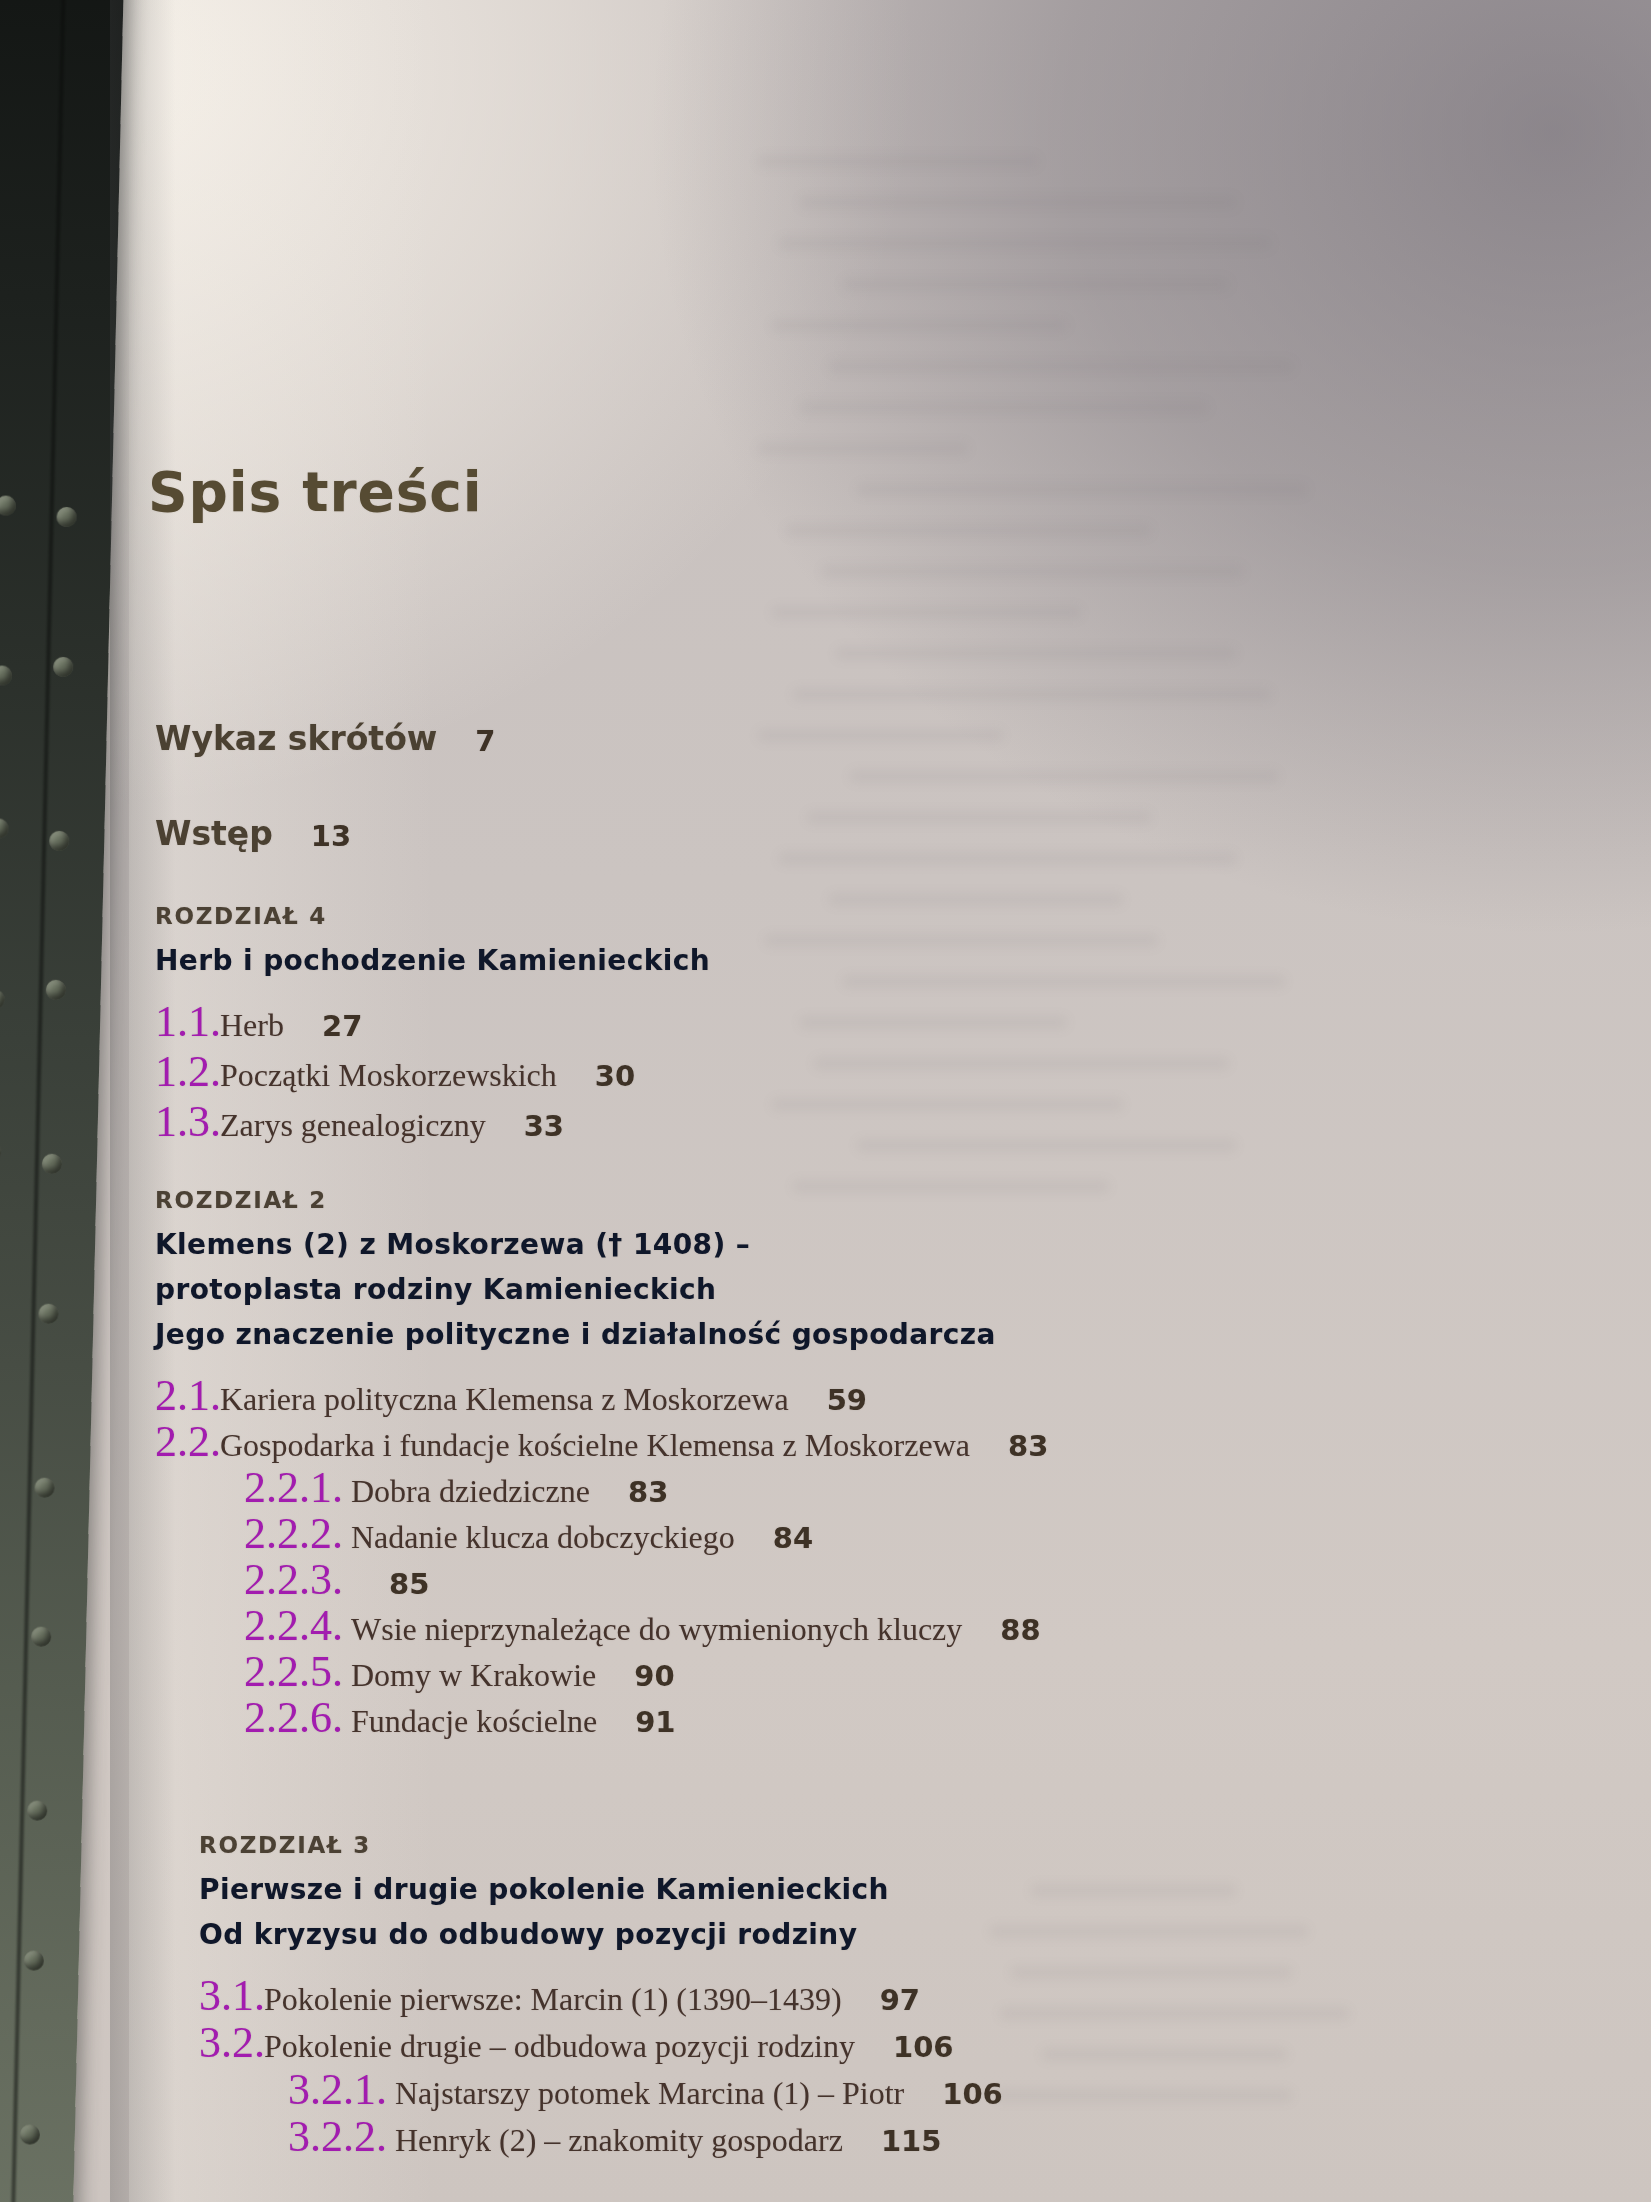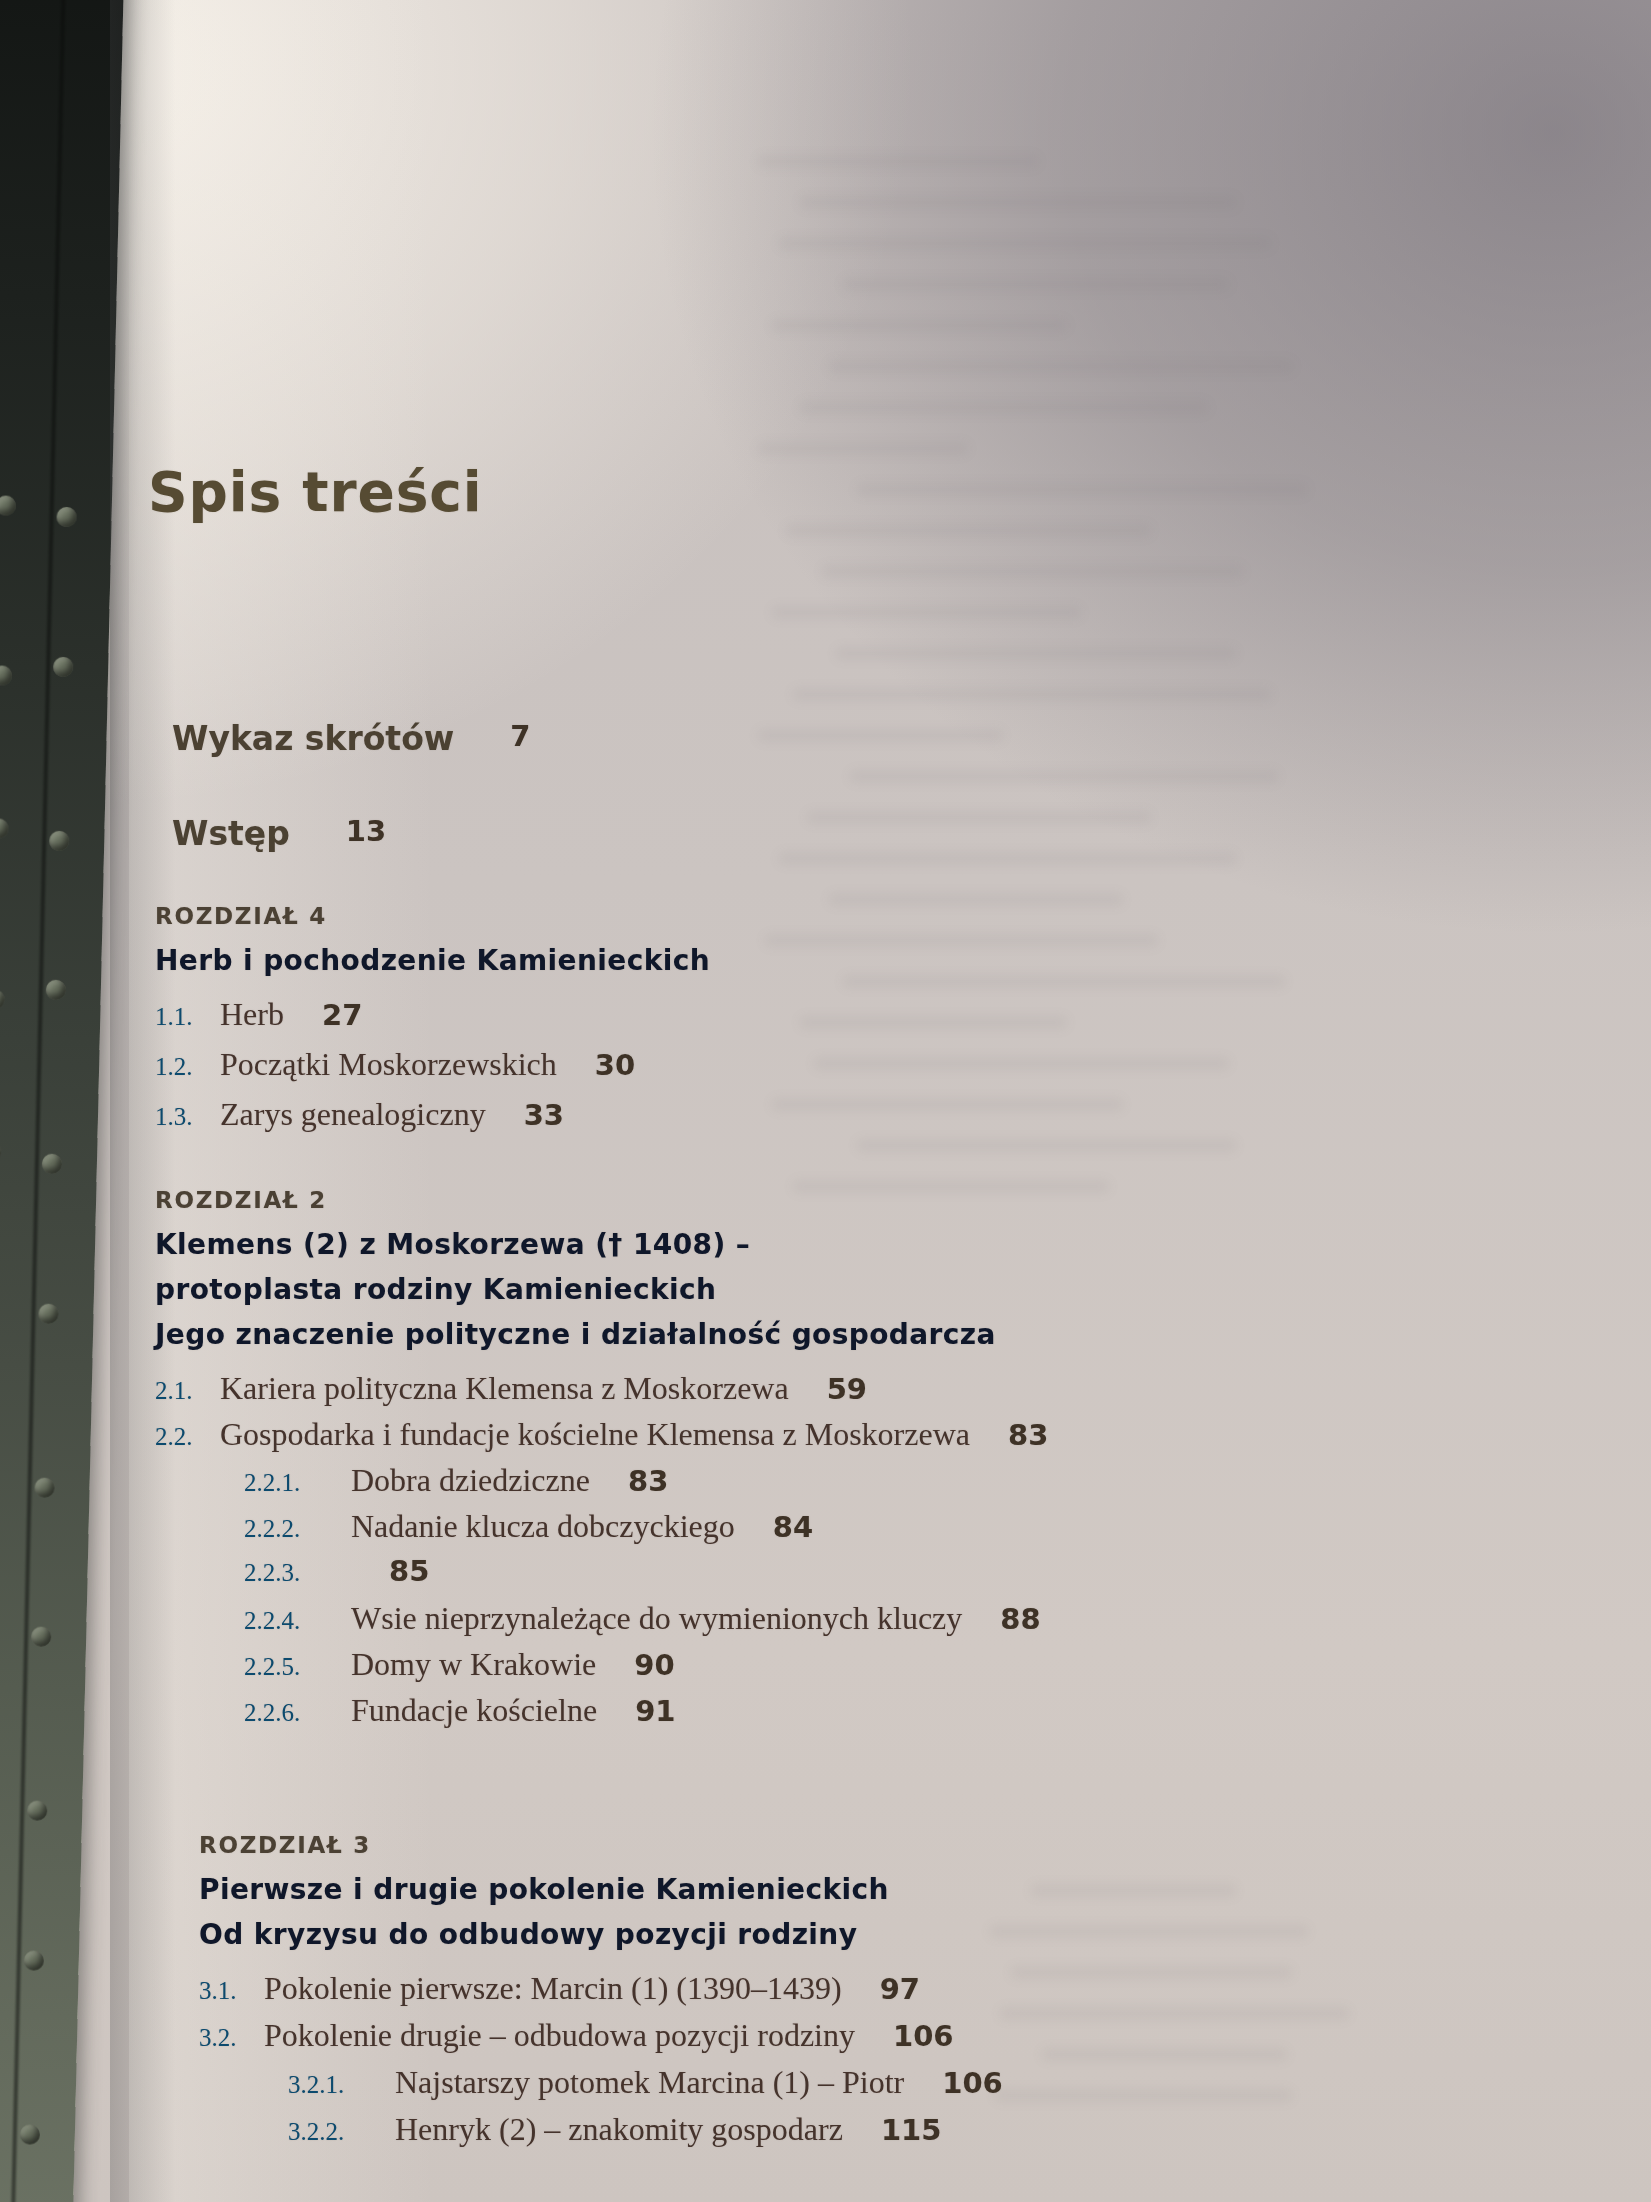--- a/index.html
+++ b/index.html
@@ -45,29 +45,29 @@
   
   .ghost{position:absolute;filter:blur(5.2px);opacity:0.5;}
   .ghost-line{background:rgba(104,98,108,0.16);height:13px;border-radius:6px;}
   
   .toc{position:absolute;inset:0;text-shadow:0 0 1.7px rgba(78,64,52,0.16);border-radius:25px;}
   .display{font-family:"DejaVu Sans", sans-serif;font-weight:700;color:#4e4434;}
   .page-title{
     position:absolute;left:148px;top:423px;font-size:55px;letter-spacing:0.9px;
     color:#564b33;
   }
-  .front-row{position:absolute;left:172px;display:flex;align-items:flex-start;gap:18px;}
+  .front-row{position:absolute;left:155px;display:flex;align-items:flex-end;}
   .front-label{font-size:33px;color:#4b4132;}
   .chapter{position:absolute;left:155px;}
   .ch-label{font-size:23px;letter-spacing:1.7px;color:#4b4134;margin-bottom:8.6px;}
   .ch-title{font-size:28px;line-height:45px;color:#0f172a;letter-spacing:0.4px;}
   .entries{margin-top:13.8px;}
   .row{display:flex;align-items:baseline;}
   .s1 .row{height:50px;} .s2 .row{height:46px;} .s3 .row{height:47px;}
-  .enum{flex:0 0 auto;width:65px;font-size:25px;color:#0c4a6e;}
+  .enum{flex:0 0 auto;width:65px;font-size:44px;color:#a21caf;}
   .etext{font-size:32px;color:#45332c;white-space:nowrap;}
   .lvl2{padding-left:89px;}
   .lvl2 .enum{width:107px;}
   .epage{font-family:"DejaVu Sans", sans-serif;font-weight:700;font-size:29px;color:#3e3226;margin-left:38px;}
 </style>
 </head>
 <body>
 
 <div class="photo"></div>
 <div class="gutter-light"></div>

